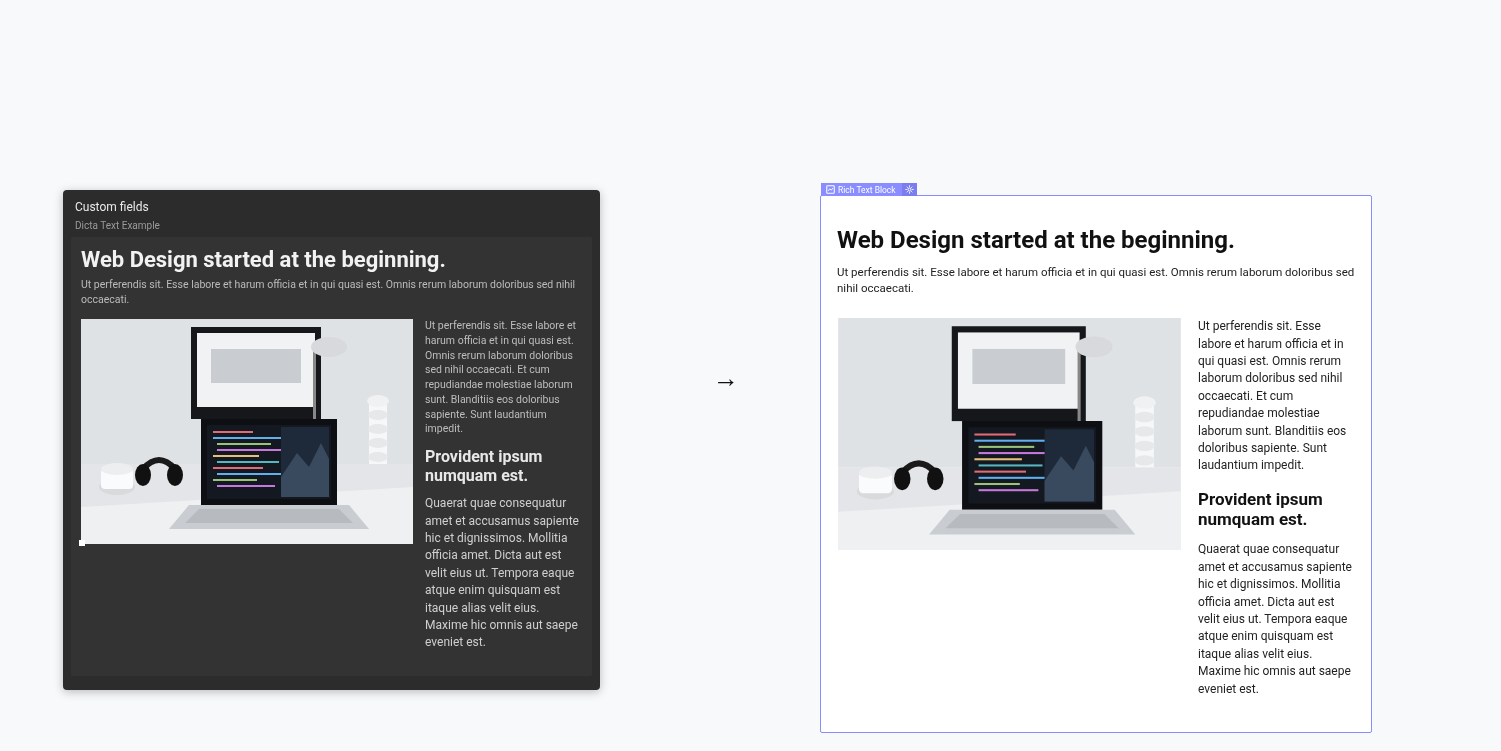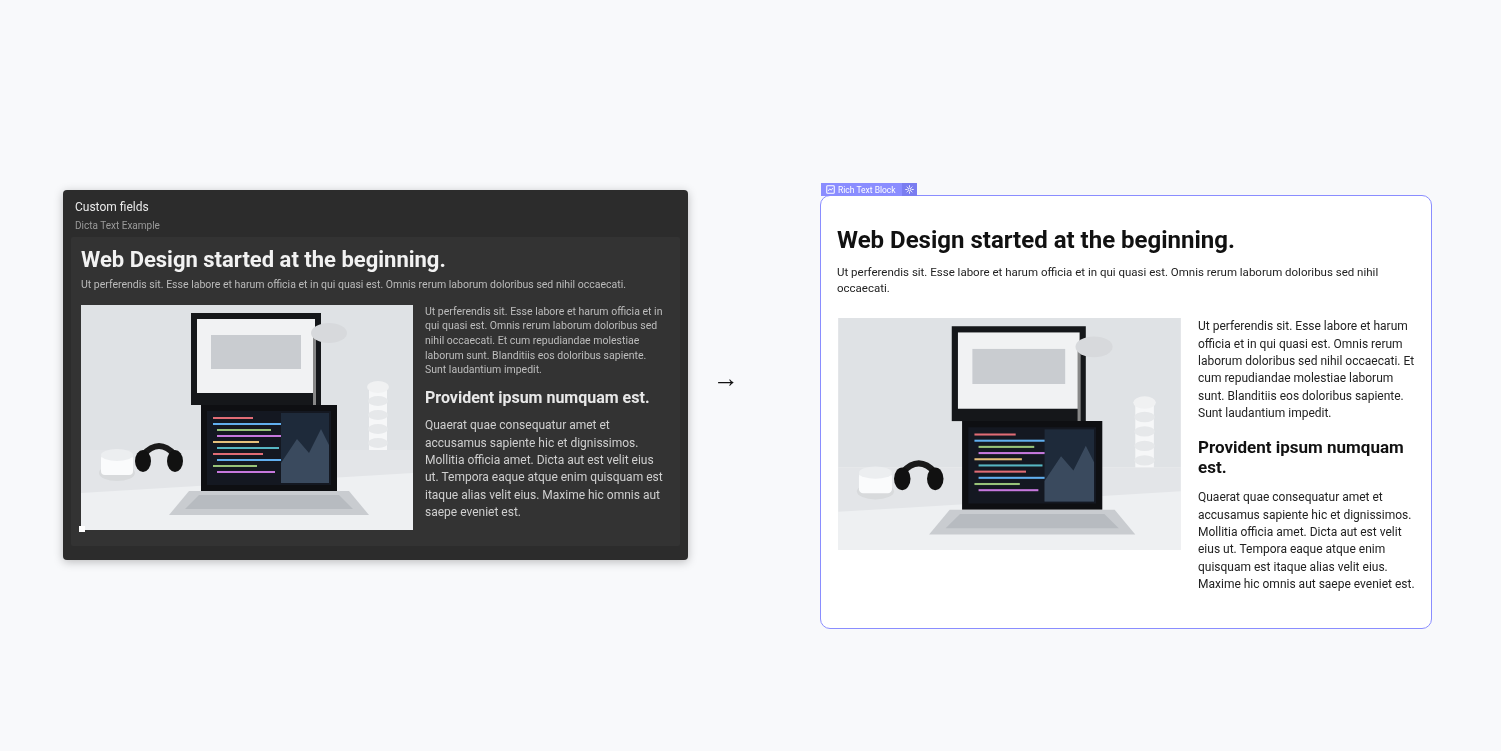--- a/index.html
+++ b/index.html
@@ -15,21 +15,21 @@
     position: relative;
     width: 1501px;
     height: 751px;
   }
 
   
   .editor-panel {
     position: absolute;
     left: 63px;
     top: 190px;
-    width: 625px;
+    width: 537px;
     background: #2c2c2c;
     border-radius: 4px;
     box-shadow: 0 2px 10px rgba(0,0,0,0.25);
     color: #ddd;
     padding-bottom: 14px;
   }
   .editor-header {
     padding: 10px 12px 6px 12px;
     font-size: 12px;
     color: #eaeaea;
@@ -107,23 +107,23 @@
     font-size: 26px;
     color: #111;
     font-weight: 300;
   }
 
   
   .render-panel {
     position: absolute;
     left: 820px;
     top: 195px;
-    width: 612px;
+    width: 552px;
     border: 1px solid #8a8dff;
-    border-radius: 10px;
+    border-radius: 2px;
     background: #fff;
   }
   .render-tab {
     position: absolute;
     top: -13px;
     left: 0;
     height: 13px;
     background: #8a8dff;
     color: #fff;
     font-size: 8.5px;

